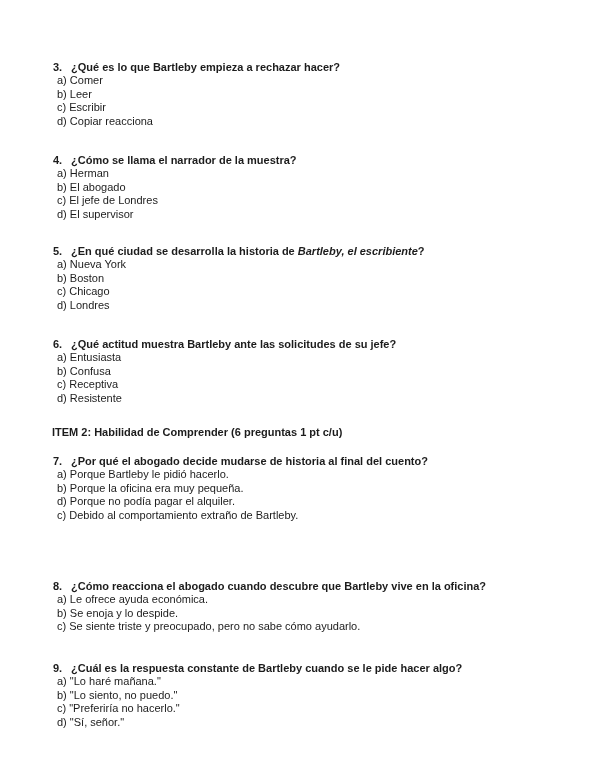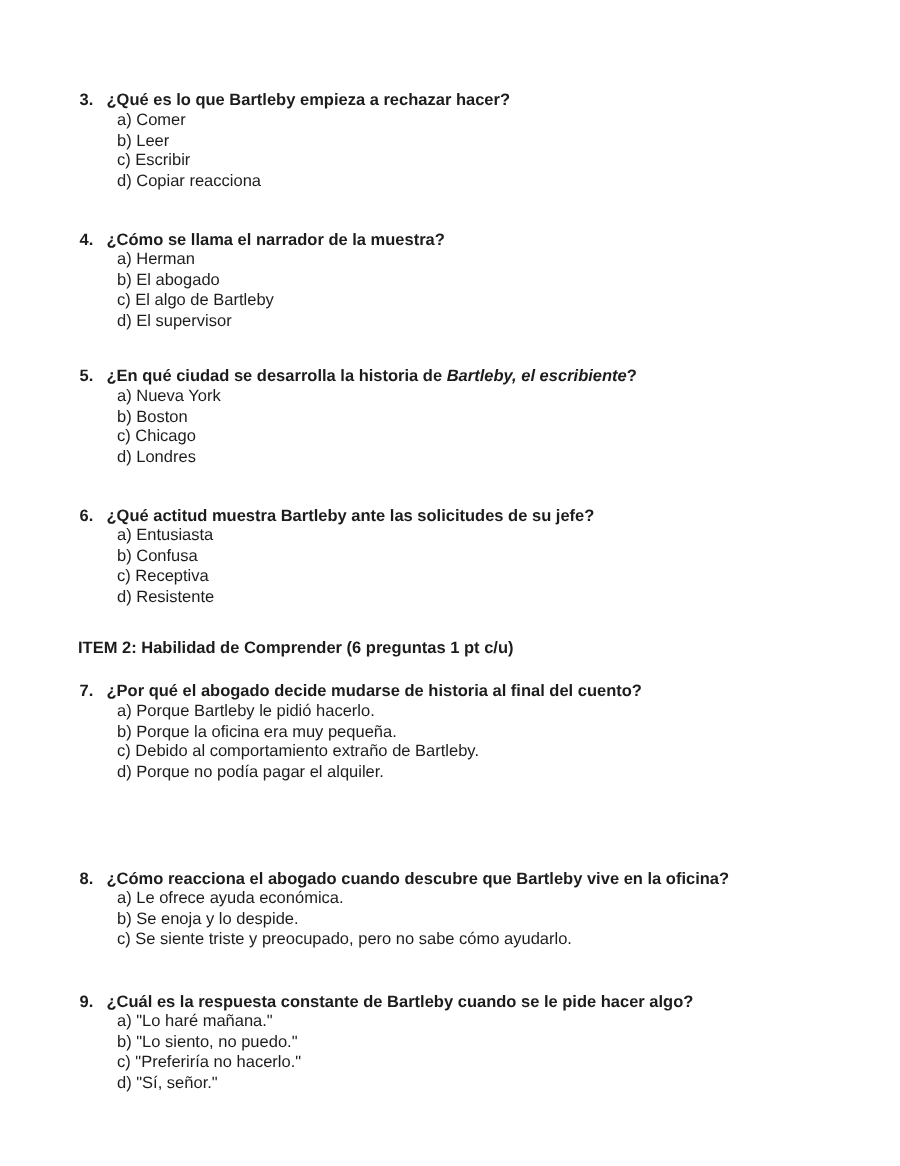--- a/index.html
+++ b/index.html
@@ -31,21 +31,21 @@
       flex: 0 0 18px;
       width: 18px;
     }
     .q-text {
       flex: 1;
     }
     .q-text em {
       font-style: italic;
     }
     .options {
-      margin-left: 25px;
+      margin-left: 4px;
     }
     .option {
       white-space: pre;
     }
     .section-header {
       position: absolute;
       left: 52px;
       right: 16px;
       font-weight: bold;
     }
@@ -69,21 +69,21 @@
   </section>
 
   <section class="question" style="top:154px">
     <div class="q-title">
       <span class="q-num">4.</span>
       <span class="q-text">¿Cómo se llama el narrador de la muestra?</span>
     </div>
     <div class="options">
       <div class="option">a) Herman</div>
       <div class="option">b) El abogado</div>
-      <div class="option">c) El algo de Bartleby</div>
+      <div class="option">c) El jefe de Londres</div>
       <div class="option">d) El supervisor</div>
     </div>
   </section>
 
   <section class="question" style="top:245px">
     <div class="q-title">
       <span class="q-num">5.</span>
       <span class="q-text"><span>¿En qué ciudad se desarrolla la historia de </span><em>Bartleby, el escribiente</em><span>?</span></span>
     </div>
     <div class="options">
@@ -110,22 +110,22 @@
   <div class="section-header" style="top:426px">ITEM 2: Habilidad de Comprender (6 preguntas 1 pt c/u)</div>
 
   <section class="question" style="top:455px">
     <div class="q-title">
       <span class="q-num">7.</span>
       <span class="q-text">¿Por qué el abogado decide mudarse de historia al final del cuento?</span>
     </div>
     <div class="options">
       <div class="option">a) Porque Bartleby le pidió hacerlo.</div>
       <div class="option">b) Porque la oficina era muy pequeña.</div>
+      <div class="option">d) Porque no podía pagar el alquiler.</div>
       <div class="option">c) Debido al comportamiento extraño de Bartleby.</div>
-      <div class="option">d) Porque no podía pagar el alquiler.</div>
     </div>
   </section>
 
   <section class="question" style="top:580px">
     <div class="q-title">
       <span class="q-num">8.</span>
       <span class="q-text">¿Cómo reacciona el abogado cuando descubre que Bartleby vive en la oficina?</span>
     </div>
     <div class="options">
       <div class="option">a) Le ofrece ayuda económica.</div>

